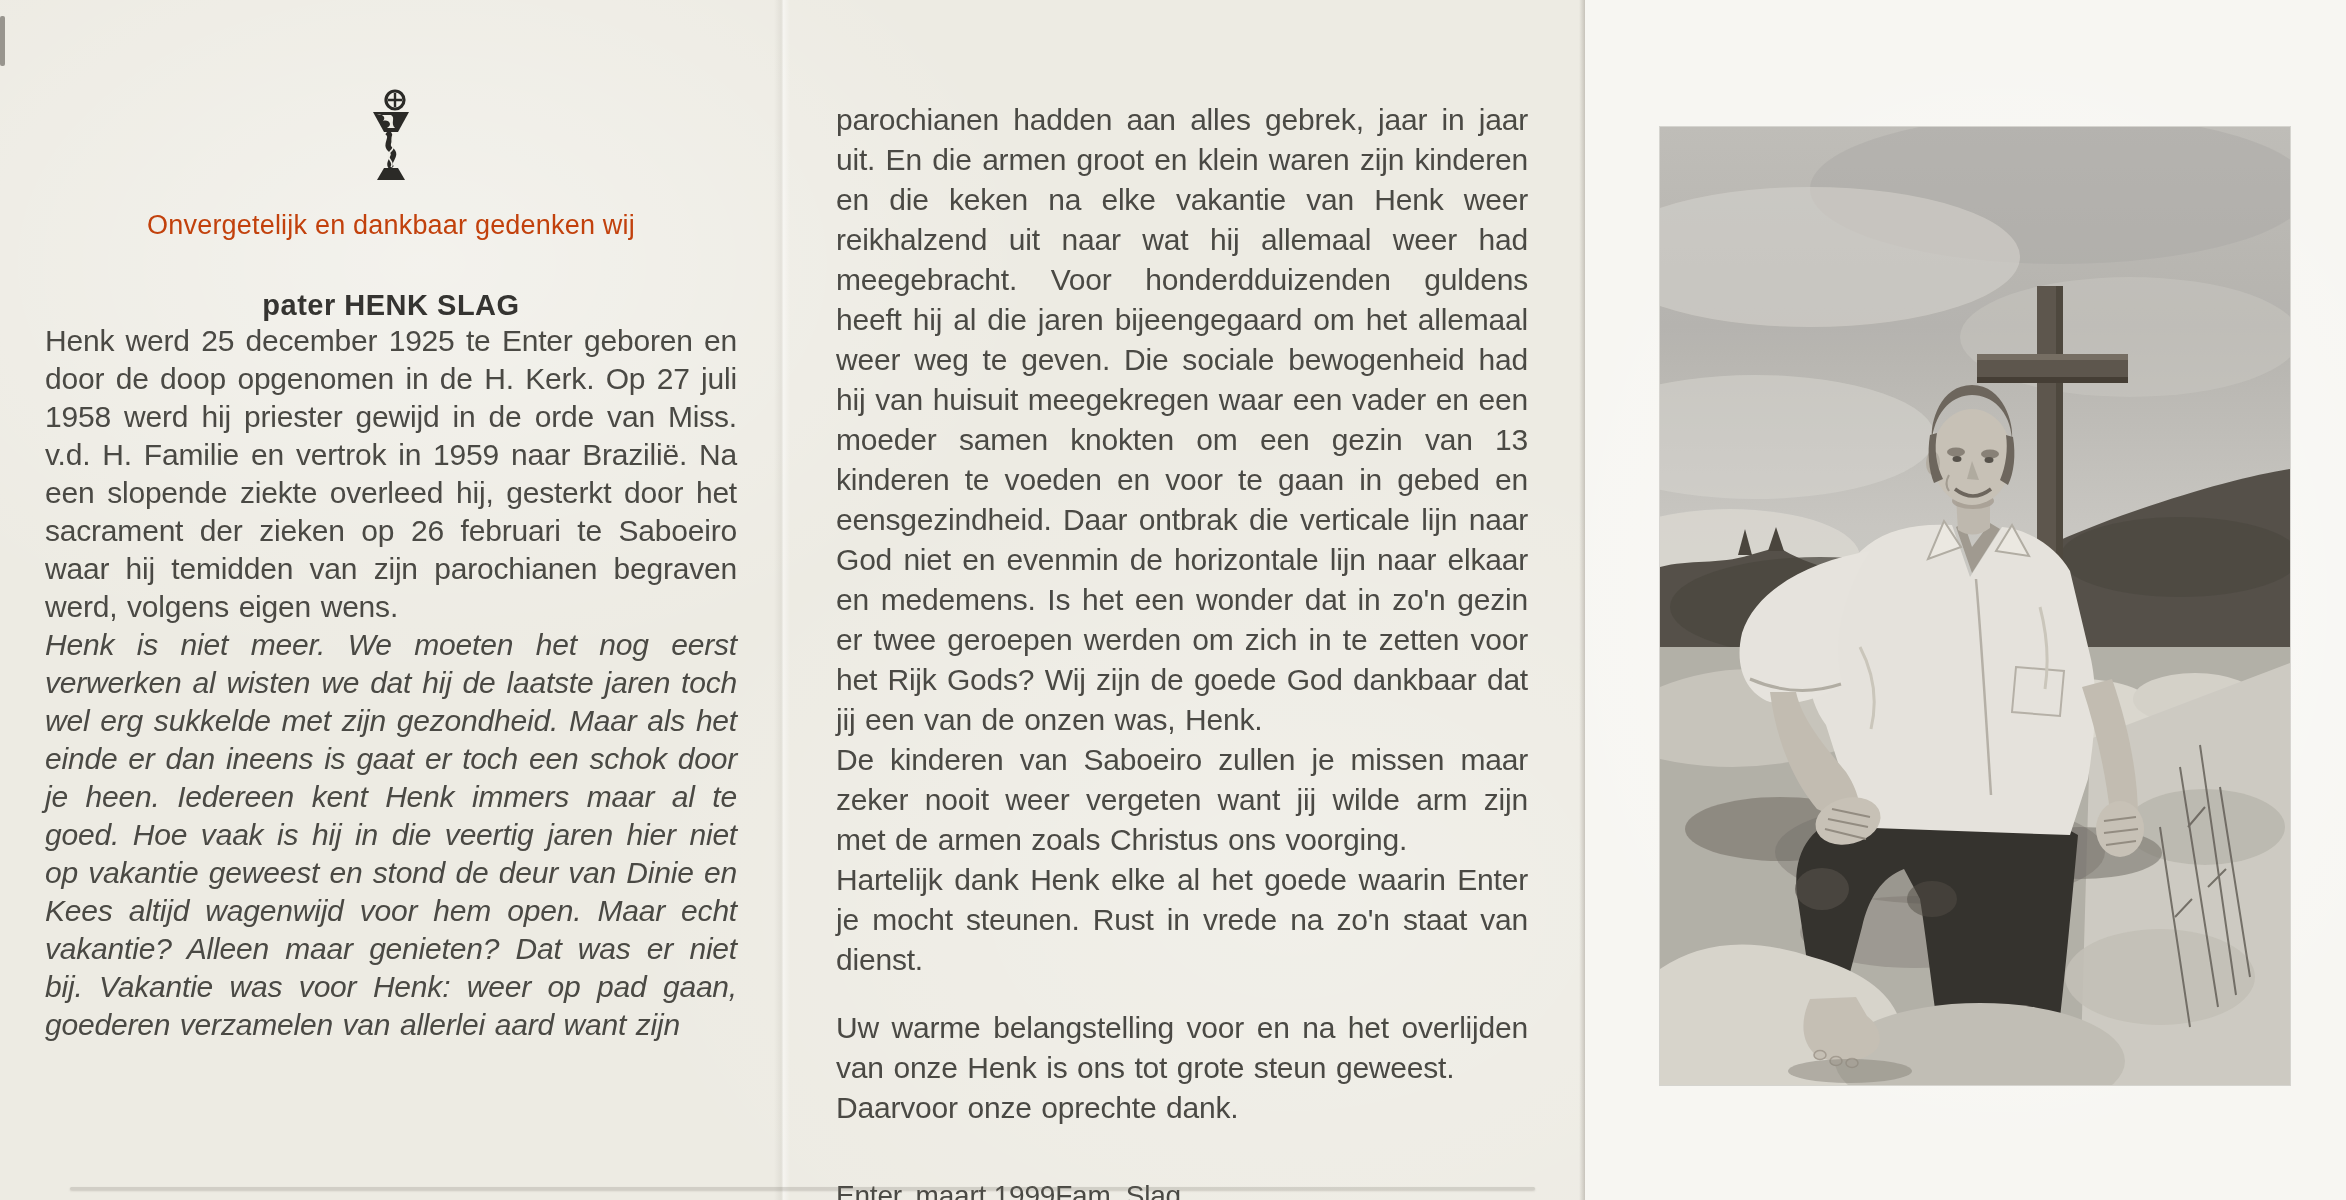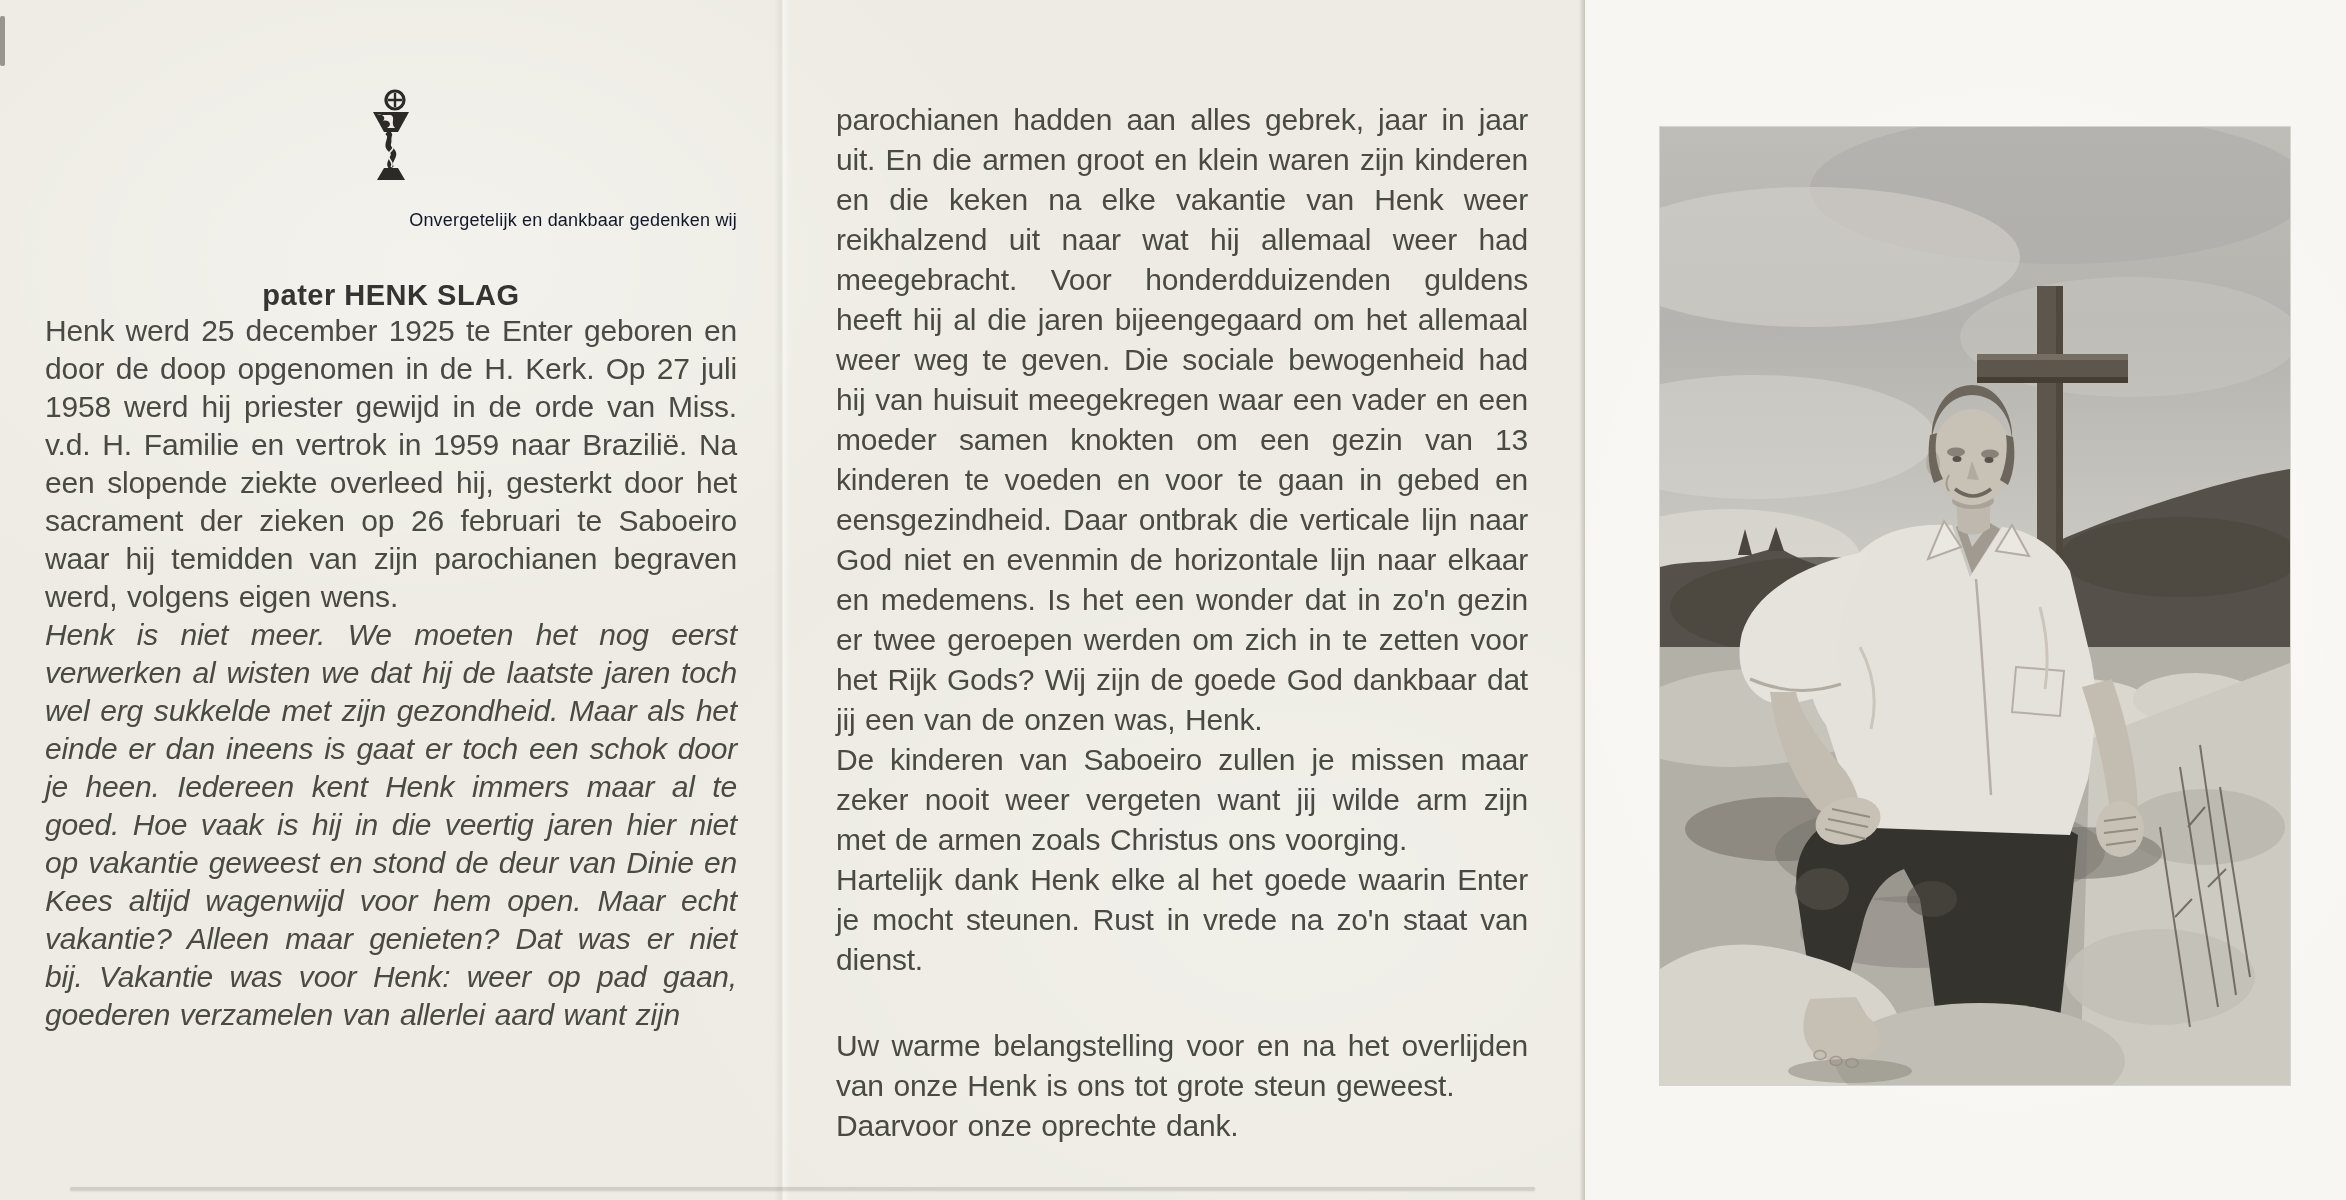--- a/index.html
+++ b/index.html
@@ -12,32 +12,32 @@
   .paper-sheen{
     position:absolute;inset:0;
     background:
       radial-gradient(900px 600px at 18% 22%, rgba(255,255,255,.35), rgba(255,255,255,0) 70%),
       radial-gradient(1000px 700px at 55% 75%, rgba(255,255,255,.22), rgba(255,255,255,0) 70%);
     pointer-events:none;
   }
   
   .left-col{position:absolute;left:45px;top:88px;width:692px;}
   .chalice-wrap{height:96px;display:flex;justify-content:center;align-items:flex-start;}
-  .intro-line{margin-top:26px;text-align:right;font-size:18px;color:#0f172a;letter-spacing:.2px;}
+  .intro-line{margin-top:26px;text-align:center;font-size:27px;color:#c2410c;letter-spacing:.2px;}
   .card-title{margin-top:48px;text-align:center;font-size:29px;font-weight:bold;color:#353431;letter-spacing:.5px;}
   .body-text{
     font-size:30px;line-height:38px;text-align:justify;
     letter-spacing:-.2px;word-spacing:1.5px;color:#4a4944;
   }
   .left-col .p1{}
   .left-col .p2{font-style:italic;}
   
   .mid-col{position:absolute;left:836px;top:100px;width:692px;}
   .mid-col .body-text{line-height:40px;}
-  .mid-col .ack{margin-top:46px;}
+  .mid-col .ack{margin-top:28px;}
   .mid-col .ack2{margin-top:0;}
   .mid-footer{
     margin-top:52px;display:flex;
     font-size:28px;color:#4a4944;padding-right:22px;letter-spacing:-.2px;
   }
   
   .crease-1{position:absolute;left:774px;top:0;width:16px;height:1200px;
     background:linear-gradient(90deg,rgba(0,0,0,0),rgba(115,110,100,.10) 45%,rgba(255,255,255,.45) 60%,rgba(0,0,0,0));}
   .crease-2{position:absolute;left:1579px;top:0;width:12px;height:1200px;
     background:linear-gradient(90deg,rgba(0,0,0,0),rgba(105,96,86,.28) 48%,rgba(255,255,255,.65) 66%,rgba(0,0,0,0));}

